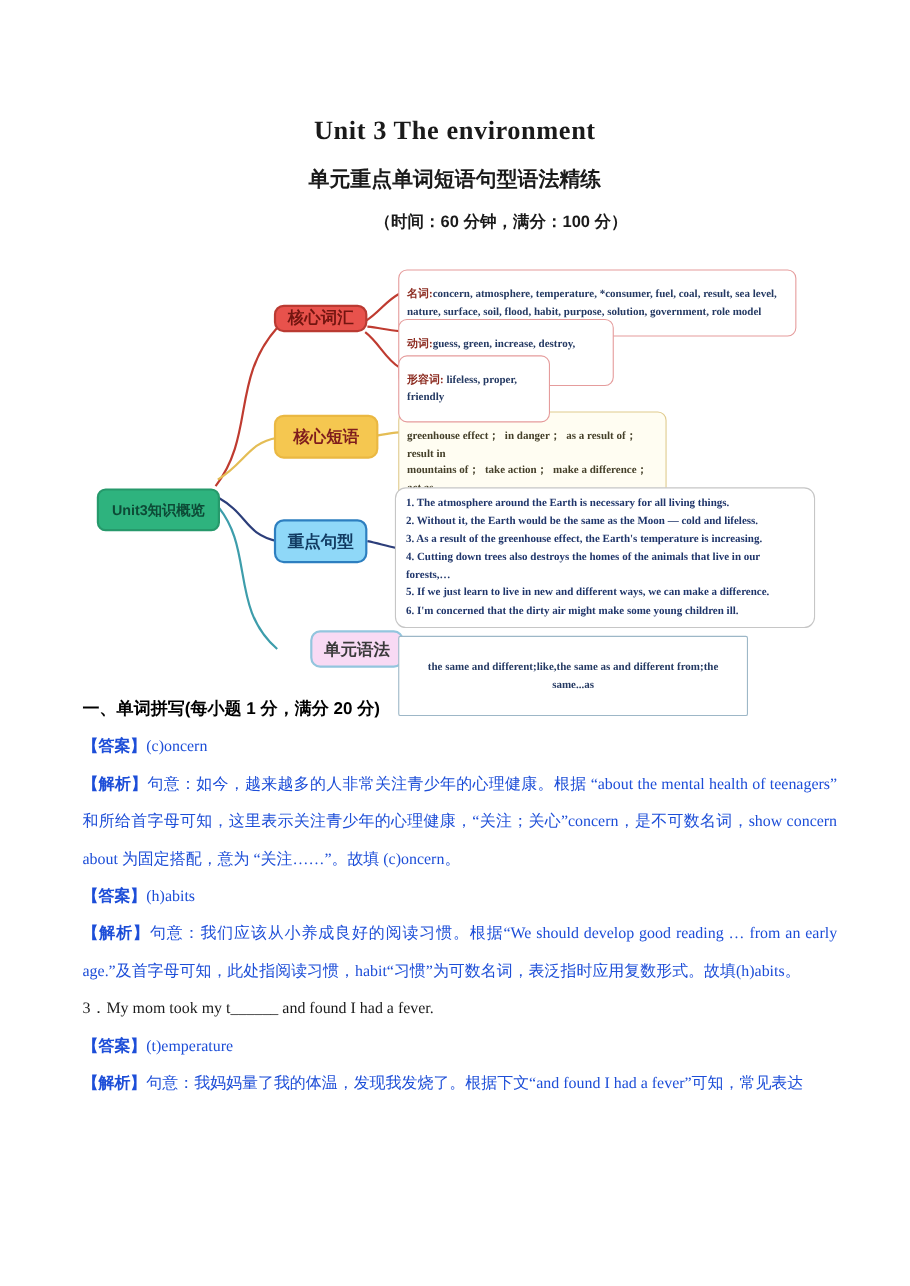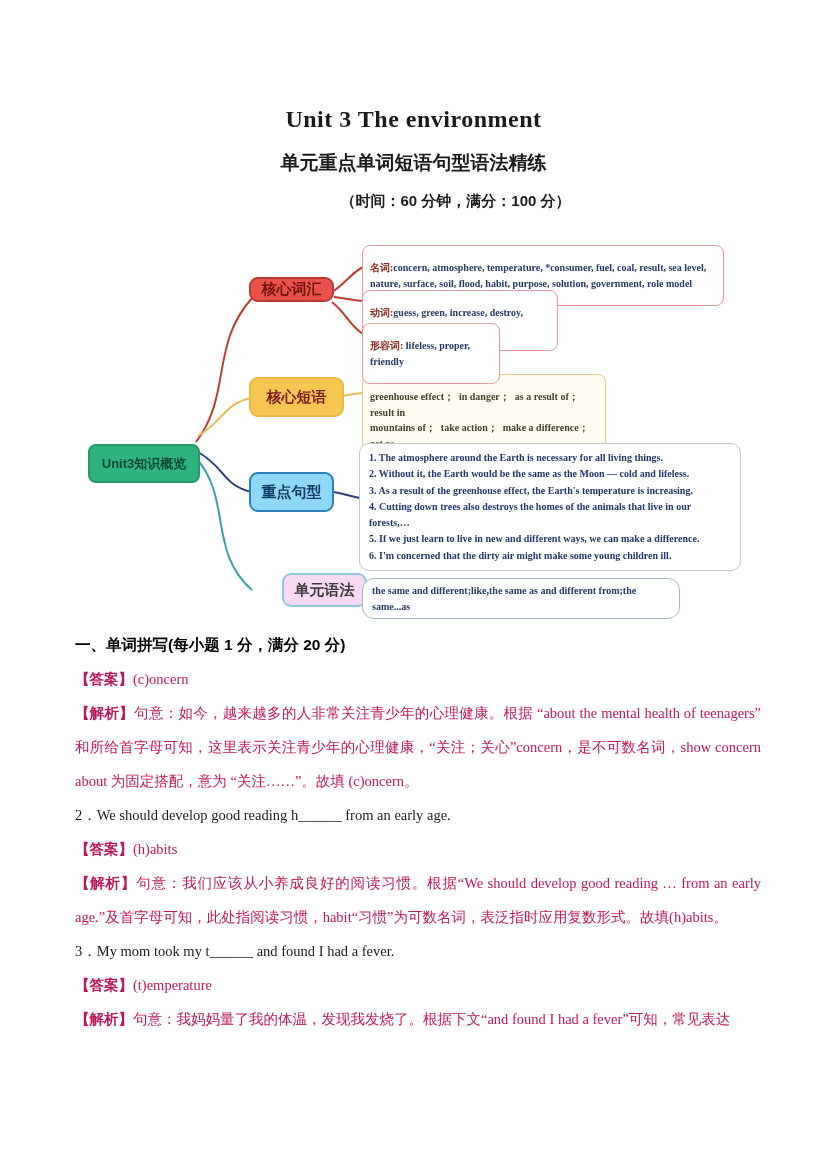--- a/index.html
+++ b/index.html
@@ -30,29 +30,29 @@
   .mm-box{position:absolute;border-radius:8px;background:#fff;box-sizing:border-box;
           font-size:10px;font-weight:bold;line-height:1.55;padding:14px 7px;color:#253a63;}
   .mm-box .mm-label{color:#8c2b20;}
   .box-noun{left:362px;top:245px;width:362px;border:1.5px solid #e59c9c;}
   .box-verb{left:362px;top:290px;width:196px;border:1.5px solid #e59c9c;}
   .box-adj{left:362px;top:323px;width:138px;border:1.5px solid #e59c9c;}
   .box-phr{left:362px;top:374px;width:244px;border:1.5px solid #e0cb8e;background:#fffdf2;
            color:#45402a;white-space:pre-wrap;}
   .box-sent{left:359px;top:443px;width:382px;border:1.5px solid #c6c6c6;border-radius:10px;
            color:#20366b;white-space:pre-line;padding:6px 9px;line-height:1.63;}
-  .box-gram{left:362px;top:578px;width:318px;border:1.5px solid #9db7c7;border-radius:12px;
-           color:#253a63;padding:4px 9px;}
+  .box-gram{left:362px;top:578px;width:318px;border:1.5px solid #9db7c7;border-radius:2px;
+           color:#253a63;padding:20px 9px;text-align:center;}
   .pre{white-space:pre-line;}
   
   .exercises{position:absolute;left:75px;top:628px;width:686px;font-size:14.5px;}
   .exercises p{margin:0;line-height:34px;}
   .section-title{font-family:"Liberation Sans","DejaVu Sans",sans-serif;
                  font-weight:bold;font-size:15.5px;color:#000;}
-  .ans,.exp{color:#be185d;}
+  .ans,.exp{color:#1d4ed8;}
   .exp{text-align:justify;}
   .red-label{font-weight:bold;font-family:"Liberation Sans","DejaVu Sans",sans-serif;}
 </style>
 </head>
 <body>
 
 <div class="page">
 
   <div class="doc-title">Unit 3 The environment</div>
   <div class="doc-subtitle">单元重点单词短语句型语法精练</div>
@@ -95,21 +95,20 @@
 6. I'm concerned that the dirty air might make some young children ill.</div>
 
   <div class="mm-box box-gram">the same and different;like,the same as and different from;the same...as</div>
 
   <div class="exercises">
     <p class="section-title">一、单词拼写(每小题 1 分，满分 20 分)</p>
 
     <p class="ans"><span class="red-label">【答案】</span><span>(c)oncern</span></p>
     <p class="exp"><span class="red-label">【解析】</span><span>句意：如今，越来越多的人非常关注青少年的心理健康。根据 “about the mental health of teenagers” 和所给首字母可知，这里表示关注青少年的心理健康，“关注；关心”concern，是不可数名词，show concern about 为固定搭配，意为 “关注……”。故填 (c)oncern。</span></p>
 
-    <p class="q">2．We should develop good reading h______ from an early age.</p>
     <p class="ans"><span class="red-label">【答案】</span><span>(h)abits</span></p>
     <p class="exp"><span class="red-label">【解析】</span><span>句意：我们应该从小养成良好的阅读习惯。根据“We should develop good reading … from an early age.”及首字母可知，此处指阅读习惯，habit“习惯”为可数名词，表泛指时应用复数形式。故填(h)abits。</span></p>
 
     <p class="q">3．My mom took my t______ and found I had a fever.</p>
     <p class="ans"><span class="red-label">【答案】</span><span>(t)emperature</span></p>
     <p class="exp"><span class="red-label">【解析】</span><span>句意：我妈妈量了我的体温，发现我发烧了。根据下文“and found I had a fever”可知，常见表达</span></p>
   </div>
 
 </div>
 

